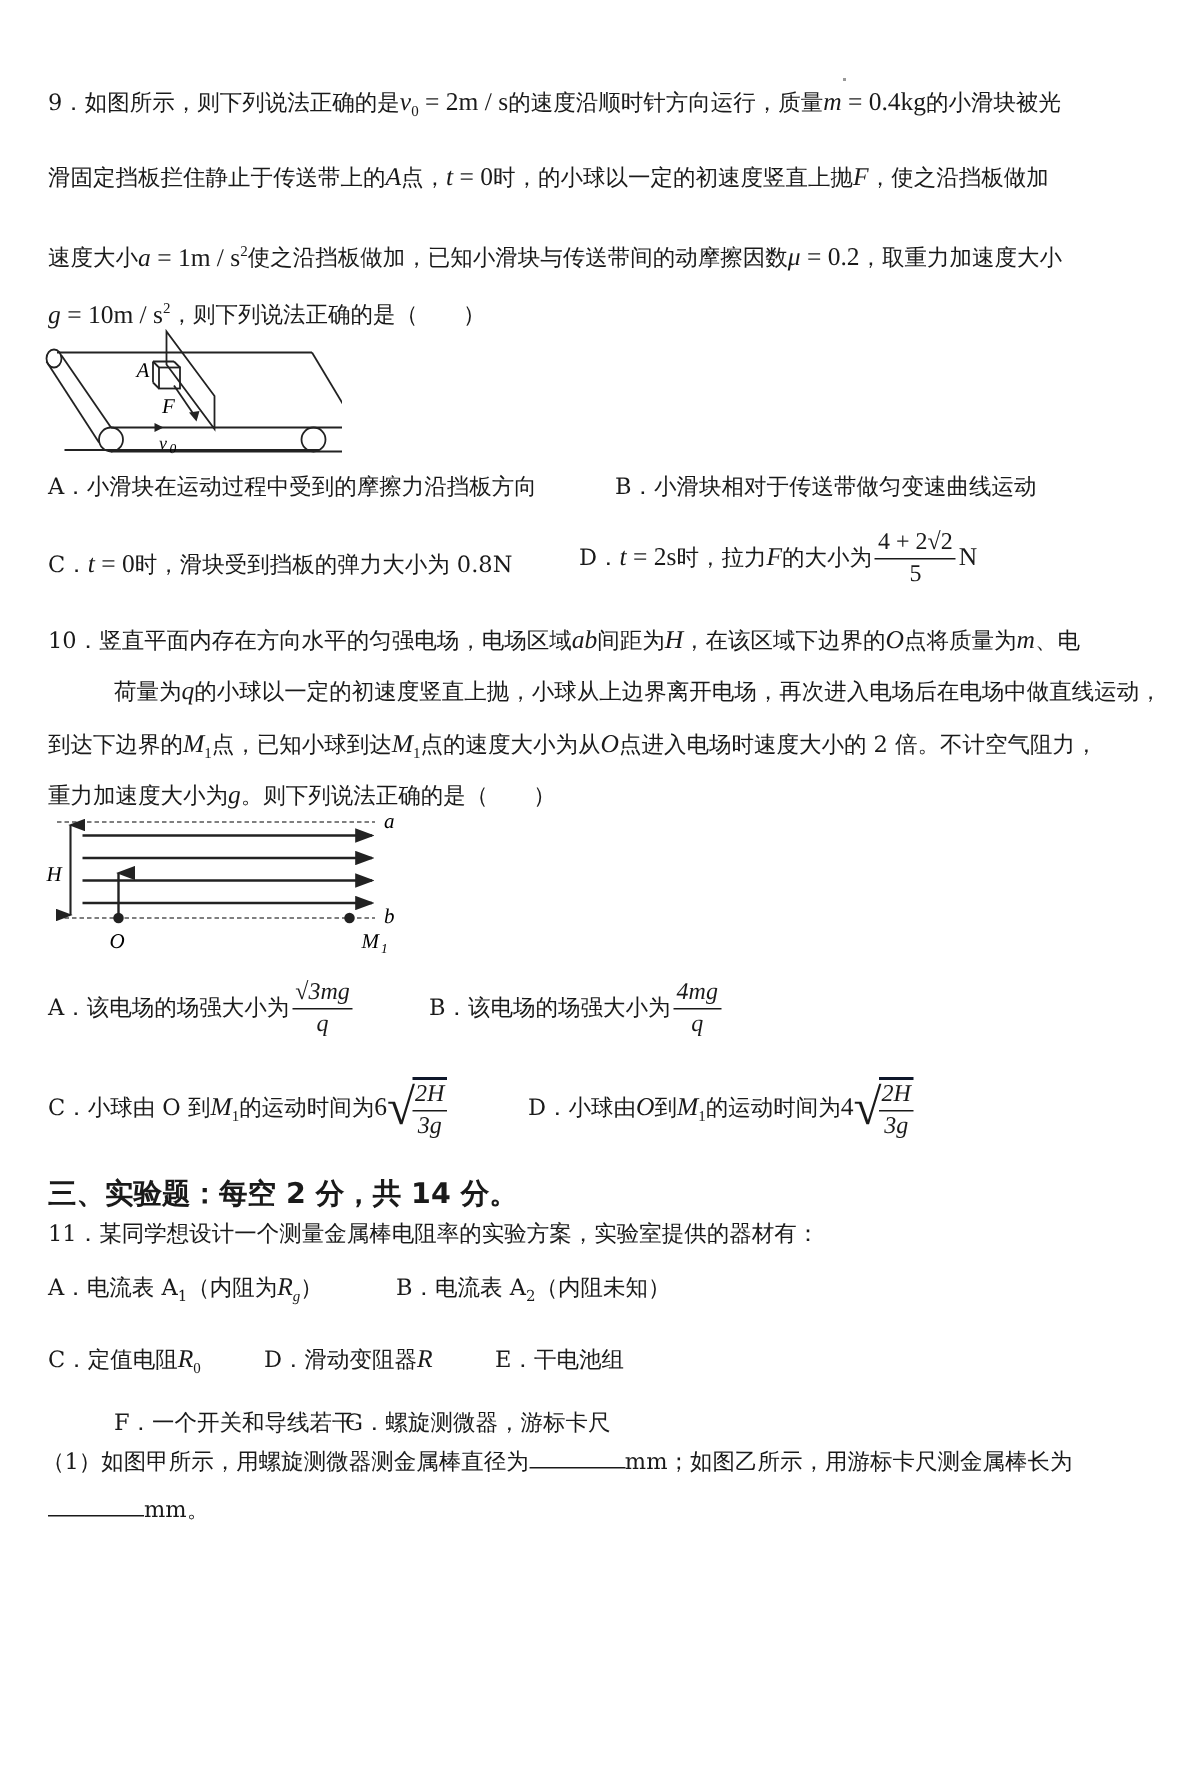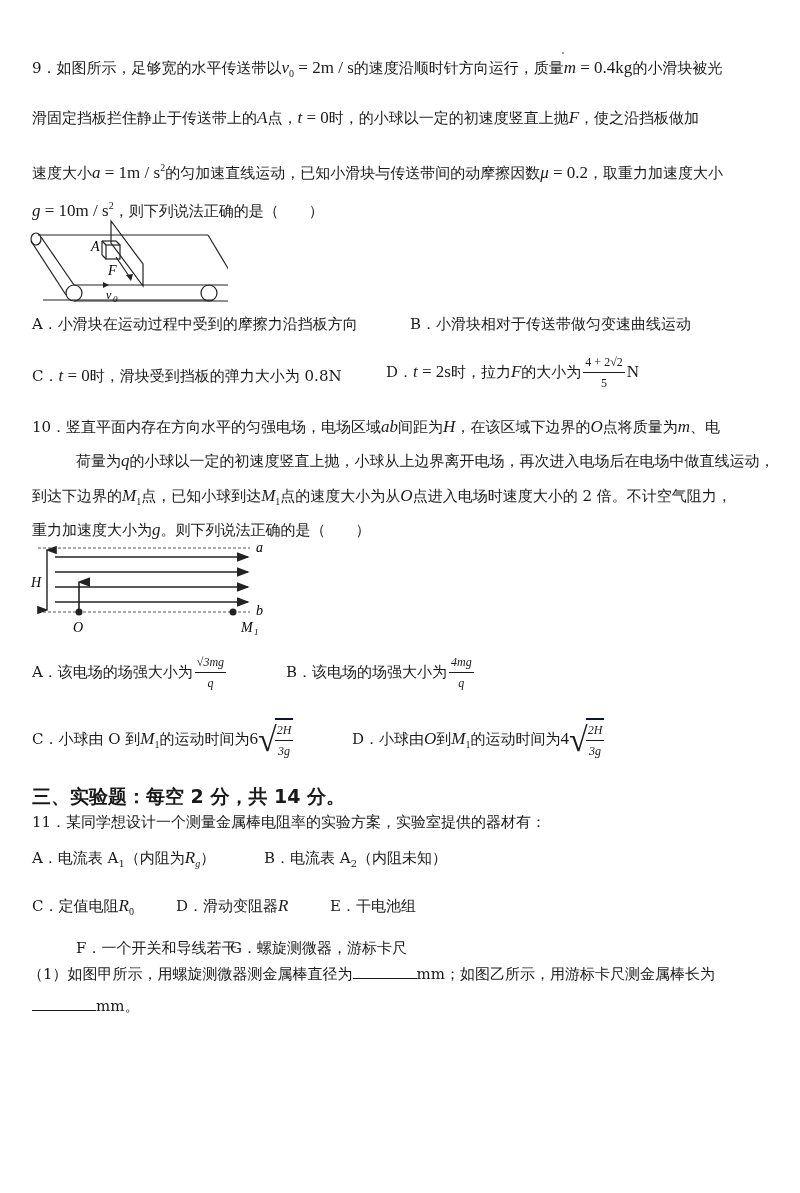--- a/index.html
+++ b/index.html
@@ -2,45 +2,45 @@
 <html><head>
 <meta charset="utf-8">
 <style>
   html, body { margin:0; padding:0; background:#ffffff; }
   body { width:800px; height:1193px; position:relative; overflow:hidden;
          font-family:"DejaVu Serif", "Liberation Serif", serif; color:#1a1a1a; font-size:15px; }
   .line { position:absolute; left:32px; white-space:nowrap; line-height:20px; }
   .it { font-style:italic; font-family:"Liberation Serif", serif; }
   .m { font-family:"Liberation Serif", serif; font-size:17px; }
   sub, sup { font-size:10px; }
-  .frac { display:inline-block; vertical-align:middle; text-align:center; font-family:"Liberation Serif", serif; font-size:12px; margin:0 2px; }
+  .frac { display:inline-block; vertical-align:middle; text-align:center; font-family:"Liberation Serif", serif; font-size:16px; margin:0 2px; }
   .frac .num { display:block; border-bottom:1px solid #1a1a1a; padding:0 2px; line-height:20px; }
   .frac .den { display:block; line-height:20px; }
   .sqrt { display:inline-block; vertical-align:middle; font-family:"Liberation Serif", serif; }
   .sqrt .rad { font-size:34px; line-height:40px; vertical-align:middle; }
   .sqrt .frac { margin-left:-2px; border-top:2px solid #0f172a; }
   .blank { display:inline-block; width:64px; border-bottom:1px solid #1a1a1a; height:14px; vertical-align:baseline; }
   .heading { font-weight:bold; font-family:"DejaVu Sans", sans-serif; font-size:19px; }
   svg text { font-family:"Liberation Serif", serif; font-style:italic; }
   .dot { position:absolute; left:562px; top:52px; width:2px; height:2px; background:#999; }
 </style>
 </head>
 <body>
 
 <div class="dot"></div>
 
 <div>
   <div class="line" style="top:58px;">
-    <span>9．</span><span>如图所示，足够宽的水平传送带以</span><span class="m"><span class="it">v</span><sub>0</sub><span> = 2m / s</span></span><span>的速度沿顺时针方向运行，质量</span><span class="m"><span class="it">m</span><span> = 0.4kg</span></span><span>的小滑块被光</span>
+    <span>9．</span><span>如图所示，则下列说法正确的是</span><span class="m"><span class="it">v</span><sub>0</sub><span> = 2m / s</span></span><span>的速度沿顺时针方向运行，质量</span><span class="m"><span class="it">m</span><span> = 0.4kg</span></span><span>的小滑块被光</span>
   </div>
   <div class="line" style="top:108px;">
     <span>滑固定挡板拦住静止于传送带上的</span><span class="it m">A</span><span>点，</span><span class="m"><span class="it">t</span><span> = 0</span></span><span>时，的小球以一定的初速度竖直上抛</span><span class="it m">F</span><span>，使之沿挡板做加</span>
   </div>
   <div class="line" style="top:158px;">
-    <span>速度大小</span><span class="m"><span class="it">a</span><span> = 1m / s</span><sup>2</sup></span><span>的匀加速直线运动，已知小滑块与传送带间的动摩擦因数</span><span class="m"><span class="it">μ</span><span> = 0.2</span></span><span>，取重力加速度大小</span>
+    <span>速度大小</span><span class="m"><span class="it">a</span><span> = 1m / s</span><sup>2</sup></span><span>使之沿挡板做加，已知小滑块与传送带间的动摩擦因数</span><span class="m"><span class="it">μ</span><span> = 0.2</span></span><span>，取重力加速度大小</span>
   </div>
   <div class="line" style="top:196px;">
     <span class="m"><span class="it">g</span><span> = 10m / s</span><sup>2</sup></span><span>，则下列说法正确的是（　　）</span>
   </div>
 
   <svg style="position:absolute;left:28px;top:213px;" width="200" height="95" viewBox="0 0 200 95">
     <g fill="none" stroke="#222" stroke-width="1.2">
 
       <line x1="10" y1="22" x2="180" y2="22"></line>
       <line x1="180" y1="22" x2="210" y2="72"></line>

